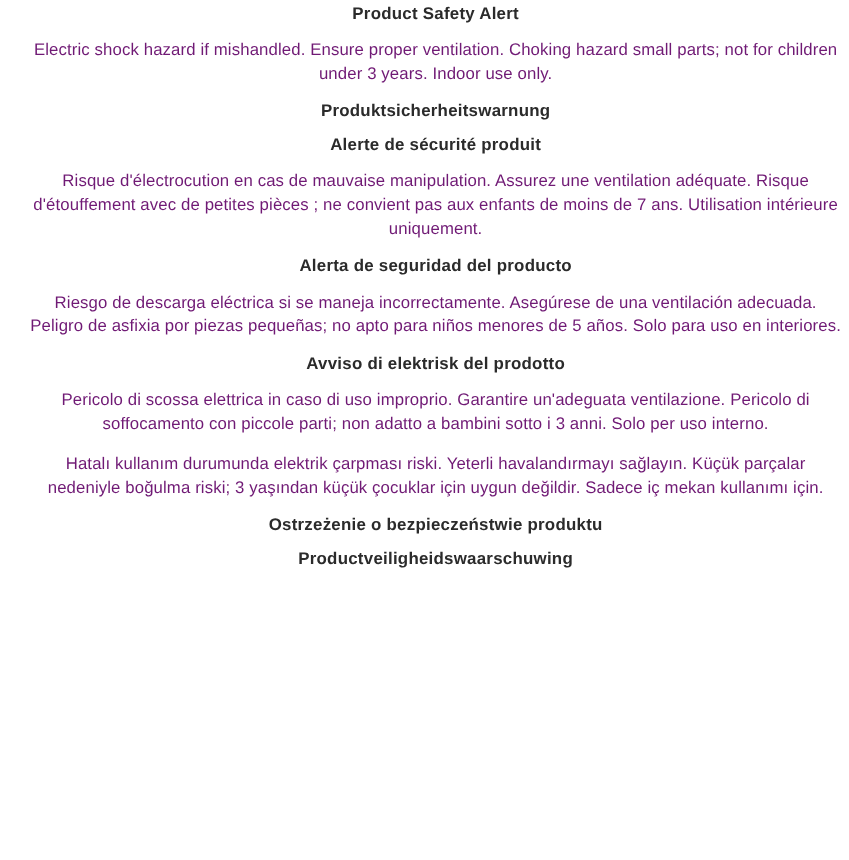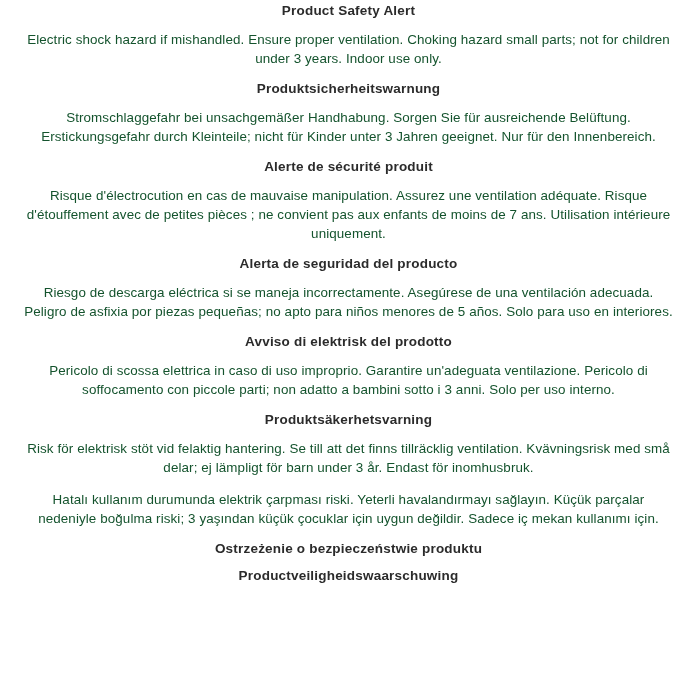--- a/index.html
+++ b/index.html
@@ -22,61 +22,56 @@
     font-size: 13.5px;
     font-weight: 700;
     color: #2b2b2b;
     line-height: 16px;
     letter-spacing: 0.2px;
     margin: 0 0 11px 0;
   }
   .alert-section .body {
     font-size: 13.4px;
     font-weight: 400;
-    color: #14532d;
+    color: #701a75;
     line-height: 19px;
     letter-spacing: 0.1px;
     margin: 0 auto 13px auto;
     max-width: 665px;
   }
 </style>
 </head>
 <body>
 
 <div class="page">
 
   <section class="alert-section">
     <h2 class="heading">Product Safety Alert</h2>
     <p class="body">Electric shock hazard if mishandled. Ensure proper ventilation. Choking hazard small parts; not for children under 3 years. Indoor use only.</p>
   </section>
 
   <section class="alert-section">
     <h2 class="heading">Produktsicherheitswarnung</h2>
-    <p class="body">Stromschlaggefahr bei unsachgemäßer Handhabung. Sorgen Sie für ausreichende Belüftung. Erstickungsgefahr durch Kleinteile; nicht für Kinder unter 3 Jahren geeignet. Nur für den Innenbereich.</p>
   </section>
 
   <section class="alert-section">
     <h2 class="heading">Alerte de sécurité produit</h2>
     <p class="body">Risque d'électrocution en cas de mauvaise manipulation. Assurez une ventilation adéquate. Risque d'étouffement avec de petites pièces ; ne convient pas aux enfants de moins de 7 ans. Utilisation intérieure uniquement.</p>
   </section>
 
   <section class="alert-section">
     <h2 class="heading">Alerta de seguridad del producto</h2>
     <p class="body">Riesgo de descarga eléctrica si se maneja incorrectamente. Asegúrese de una ventilación adecuada. Peligro de asfixia por piezas pequeñas; no apto para niños menores de 5 años. Solo para uso en interiores.</p>
   </section>
 
   <section class="alert-section">
     <h2 class="heading">Avviso di elektrisk del prodotto</h2>
     <p class="body">Pericolo di scossa elettrica in caso di uso improprio. Garantire un'adeguata ventilazione. Pericolo di soffocamento con piccole parti; non adatto a bambini sotto i 3 anni. Solo per uso interno.</p>
   </section>
 
-  <section class="alert-section">
-    <h2 class="heading">Produktsäkerhetsvarning</h2>
-    <p class="body">Risk för elektrisk stöt vid felaktig hantering. Se till att det finns tillräcklig ventilation. Kvävningsrisk med små delar; ej lämpligt för barn under 3 år. Endast för inomhusbruk.</p>
-  </section>
 
   <section class="alert-section">
     <p class="body">Hatalı kullanım durumunda elektrik çarpması riski. Yeterli havalandırmayı sağlayın. Küçük parçalar nedeniyle boğulma riski; 3 yaşından küçük çocuklar için uygun değildir. Sadece iç mekan kullanımı için.</p>
   </section>
 
   <section class="alert-section">
     <h2 class="heading">Ostrzeżenie o bezpieczeństwie produktu</h2>
   </section>
 
   <section class="alert-section">

